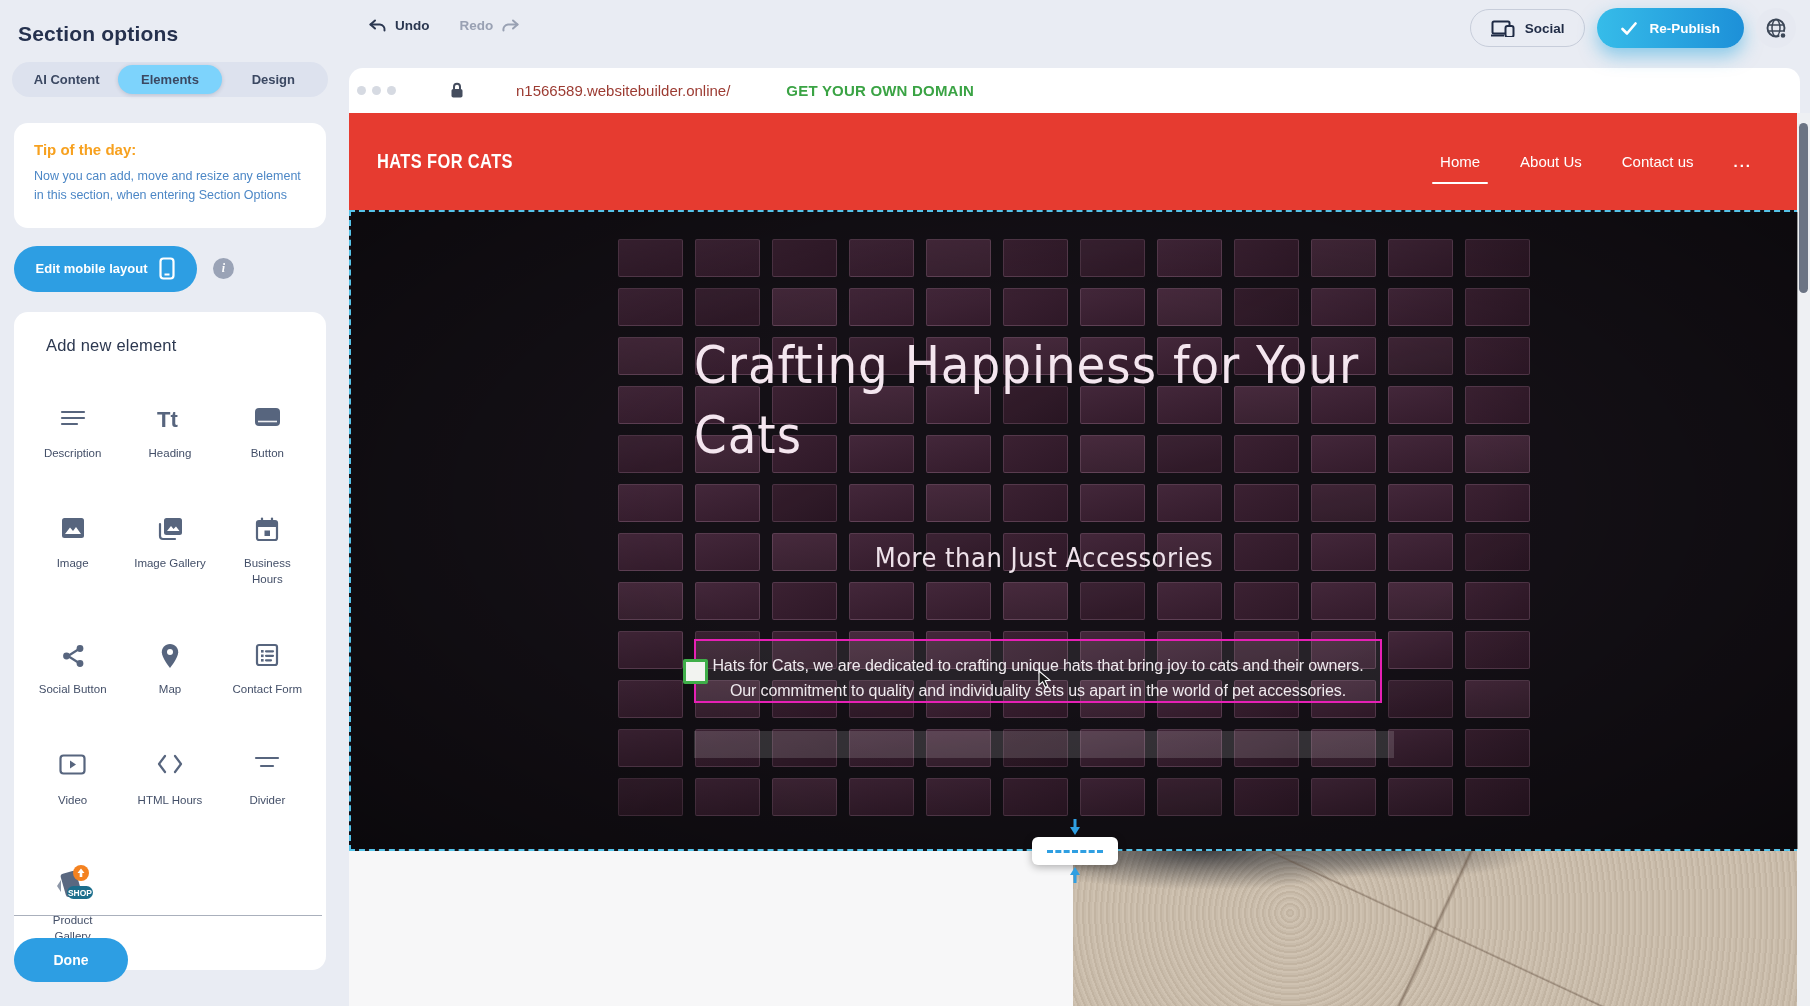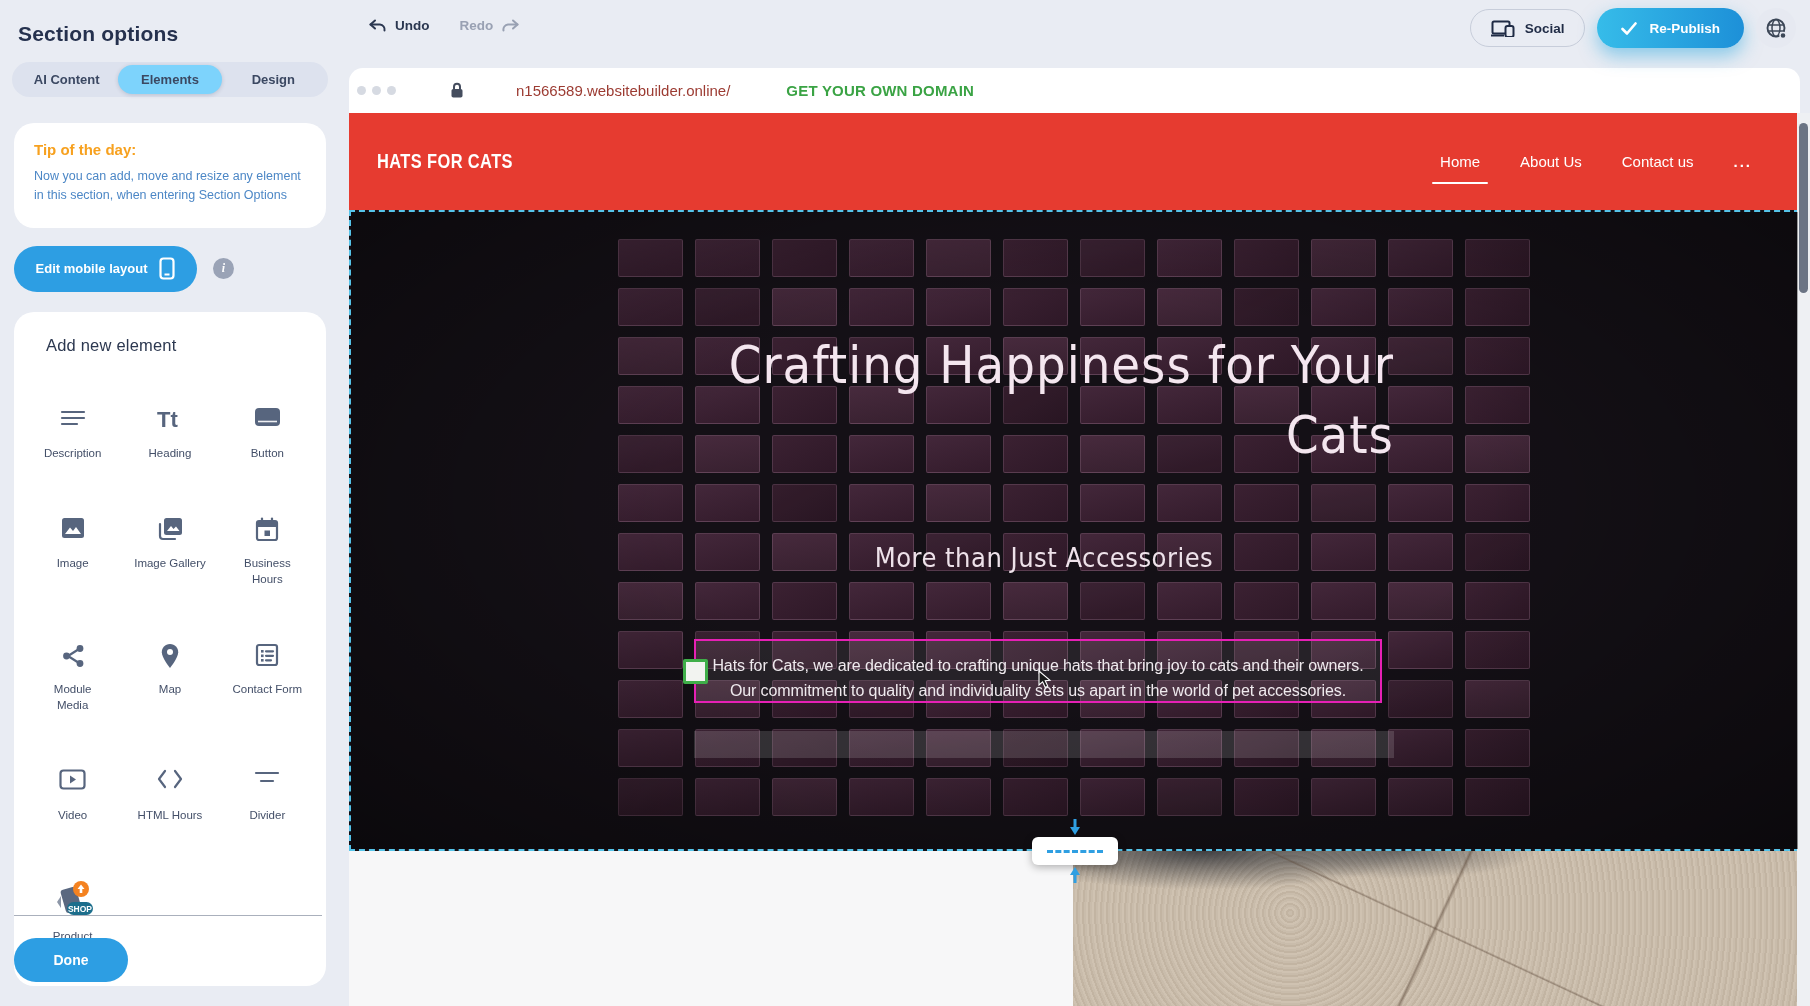--- a/index.html
+++ b/index.html
@@ -6,21 +6,21 @@
   html,body { width:1810px; height:1006px; }
   body { font-family:"Liberation Sans", sans-serif; background:#e9ecf3; overflow:hidden; }
   .app { position:relative; width:1810px; height:1006px; background:#e9ecf3; }
 
   
   .sidebar { position:absolute; left:0; top:0; width:340px; height:1006px; z-index:5; }
   .panel-title { font-size:21px; font-weight:bold; color:#25314e; padding:22px 0 0 18px; letter-spacing:.2px; }
   .tabs { margin:16px 12px 0 12px; background:#dde2ee; border-radius:18px; height:35px; display:flex; align-items:center; padding:3px; }
   .tab { flex:1; text-align:center; font-size:13px; font-weight:bold; color:#3b4862; height:29px; line-height:29px; border-radius:15px; cursor:pointer; }
   .tab.active { background:#7dd3fc; box-shadow:0 1px 4px rgba(30,40,70,.18); }
-  .card { background:#fff; border-radius:20px; margin:0 14px; }
+  .card { background:#fff; border-radius:14px; margin:0 14px; }
   .tip-card { margin-top:26px; padding:18px 18px 22px 20px; }
   .tip-title { color:#f7a11f; font-size:15px; font-weight:bold; }
   .tip-body { margin-top:9px; color:#4c87c6; font-size:12.5px; line-height:1.55; }
   .mobile-row { display:flex; align-items:center; gap:16px; margin:18px 0 0 14px; }
   .mobile-btn { width:183px; height:46px; border-radius:23px; background:#2d9ee3; border:none; color:#fff; font-weight:bold; font-size:13px; display:flex; align-items:center; justify-content:center; gap:12px; cursor:pointer; font-family:inherit; }
   .info-dot { width:21px; height:21px; border-radius:50%; background:#9aa3b6; color:#fff; font-size:12px; font-weight:bold; font-style:italic; display:flex; align-items:center; justify-content:center; font-family:"Liberation Serif", serif; cursor:pointer; }
   .elements-card { margin-top:20px; padding:24px 10px 26px 10px; min-height:482px; }
   .elements-title { font-size:16.5px; color:#2c3850; padding-left:22px; letter-spacing:.2px; }
   .el-grid { margin-top:24px; display:grid; grid-template-columns:1fr 1fr 1fr; row-gap:28px; }
   .el-item { display:flex; flex-direction:column; align-items:center; cursor:pointer; }
@@ -58,21 +58,21 @@
   .nav-item.active:after { content:""; position:absolute; left:-6px; right:-6px; bottom:-8px; height:2.5px; background:#fff; border-radius:2px; }
   .nav-more { letter-spacing:2px; font-weight:bold; }
 
   .hero { position:absolute; left:0; top:142px; width:100%; height:641px; background:#141016; border:2px dashed #55c4ea; overflow:visible; }
   .hero-vignette { position:absolute; inset:0; background:radial-gradient(ellipse at 50% 45%, rgba(0,0,0,0) 40%, rgba(0,0,0,.45) 100%); pointer-events:none; z-index:2; }
   .tile-grid { position:absolute; left:267px; top:27px; width:912px; display:grid; grid-template-columns:repeat(12,65px); column-gap:12px; row-gap:11px; z-index:1; }
   .tile { width:65px; height:38px; border-radius:2px; background:linear-gradient(165deg,#43273a,#331b2b); border:1px solid rgba(200,160,185,.22); }
   .tile:nth-child(3n) { background:linear-gradient(150deg,#3b2132,#2e1827); }
   .tile:nth-child(5n) { background:linear-gradient(170deg,#472a3d,#37202f); }
   .tile:nth-child(7n) { filter:brightness(.88); }
-  .hero-heading { position:absolute; left:343px; top:118px; width:700px; text-align:right; color:#f4e6ef; font-size:52px; line-height:70px; font-weight:500; letter-spacing:1px; z-index:3; font-family:"DejaVu Sans", sans-serif; font-stretch:condensed; }
+  .hero-heading { position:absolute; left:343px; top:118px; width:700px; text-align:left; color:#f4e6ef; font-size:52px; line-height:70px; font-weight:500; letter-spacing:1px; z-index:3; font-family:"DejaVu Sans", sans-serif; font-stretch:condensed; }
   .hero-sub { position:absolute; left:343px; top:330px; width:700px; text-align:center; color:#eee2ea; font-size:27px; font-weight:500; letter-spacing:.5px; z-index:3; font-family:"DejaVu Sans", sans-serif; font-stretch:condensed; }
   .desc-box { position:absolute; left:343px; top:427px; width:688px; height:64px; border:2.5px solid #e620b5; background:rgba(255,255,255,.08); z-index:3; }
   .desc-text { margin-top:13px; text-align:center; color:#efeaee; font-size:16px; line-height:1.55; letter-spacing:-.1px; }
   .desc-text span { display:block; white-space:nowrap; }
   .green-handle { position:absolute; left:-13px; top:18px; width:25px; height:25px; background:#f2f3f0; border:3px solid #3fae49; border-radius:2px; z-index:4; cursor:grab; }
   .ghost-strip { position:absolute; left:343px; top:519px; width:700px; height:27px; background:rgba(255,255,255,.14); z-index:3; }
   .cursor { position:absolute; left:687px; top:458px; z-index:6; }
 
   .below { position:absolute; left:0; top:783px; width:100%; height:155px; background:#f7f7f8; }
   .ground { position:absolute; left:724px; top:0; width:724px; height:155px;
@@ -193,21 +193,21 @@
         <div class="el-item">
           <span class="el-icon">
             <svg width="26" height="26" viewBox="0 0 26 26">
                 <line class="ig" x1="8" y1="13" x2="19" y2="6"></line>
                 <line class="ig" x1="8" y1="13" x2="19" y2="20"></line>
                 <circle class="if" cx="20" cy="5.5" r="3.4"></circle>
                 <circle class="if" cx="6.5" cy="13" r="3.4"></circle>
                 <circle class="if" cx="20" cy="20.5" r="3.4"></circle>
               </svg>
           </span>
-          <span class="el-label">Module Media</span>
+          <span class="el-label">Social Button</span>
         </div>
 
         <div class="el-item">
           <span class="el-icon">
             <svg width="22" height="26" viewBox="0 0 22 26">
                 <path class="if" d="M11 1 C6 1 2.8 4.8 2.8 9.2 C2.8 14.8 11 25 11 25 C11 25 19.2 14.8 19.2 9.2 C19.2 4.8 16 1 11 1 Z"></path>
                 <circle cx="11" cy="9" r="3" fill="#fff"></circle>
               </svg>
           </span>
           <span class="el-label">Map</span>

